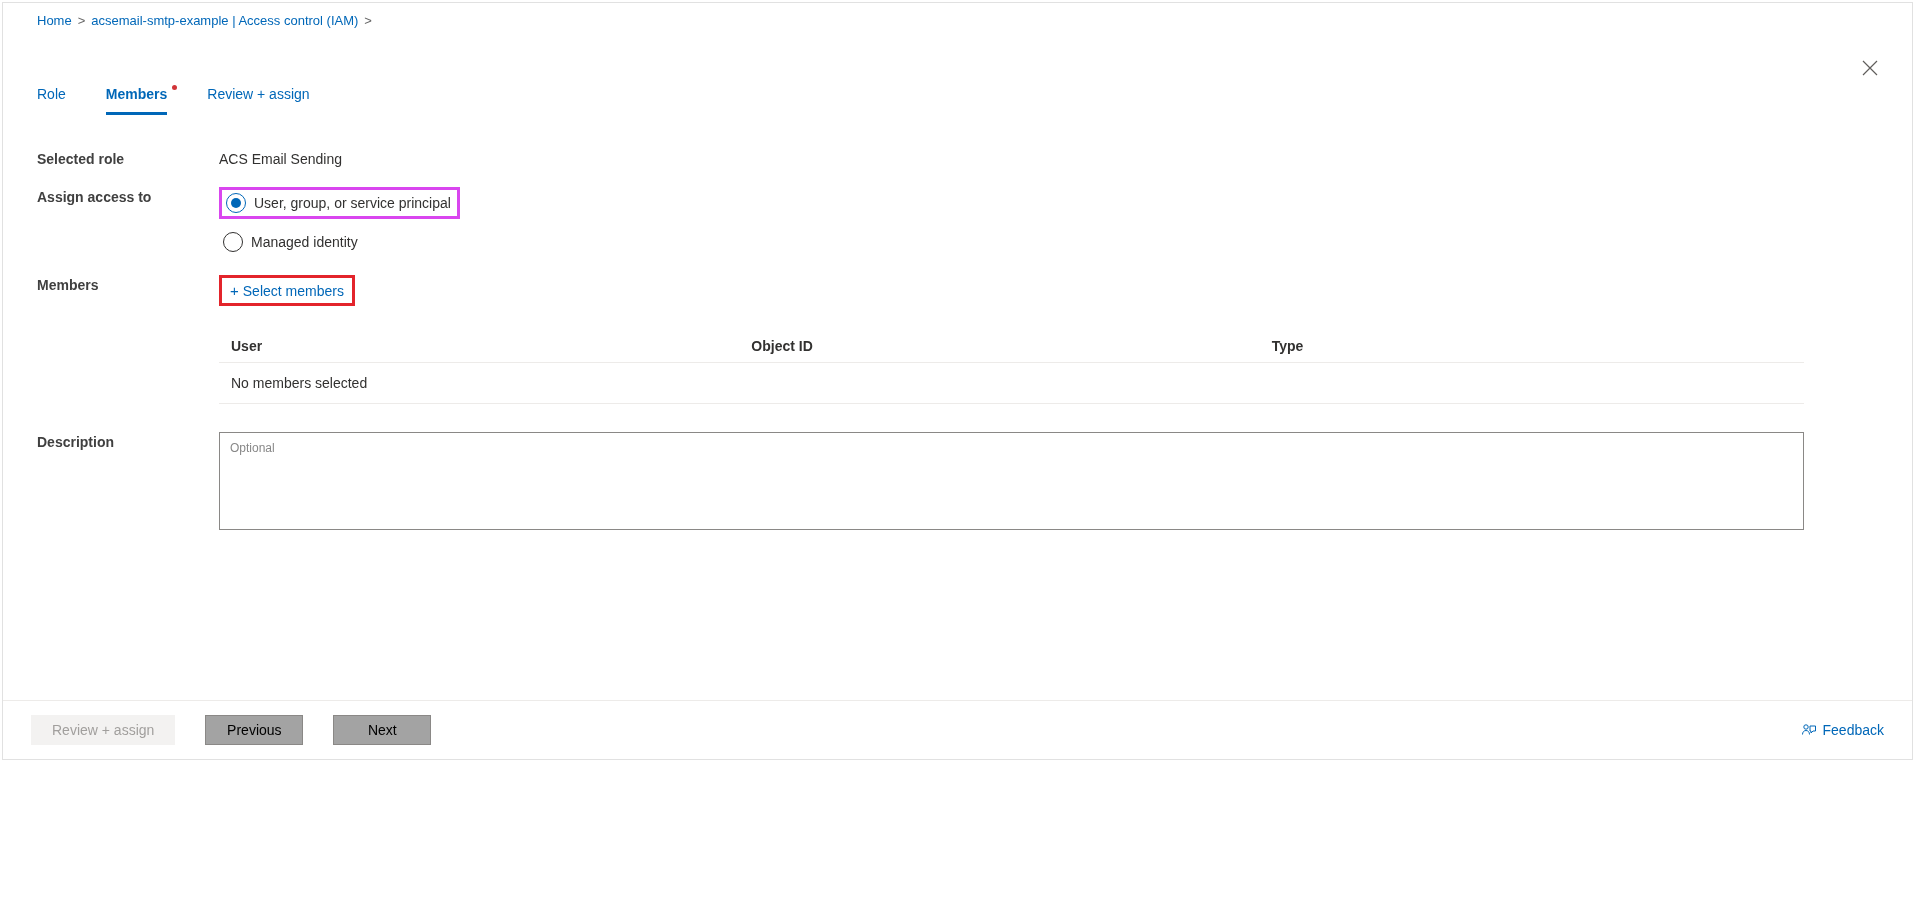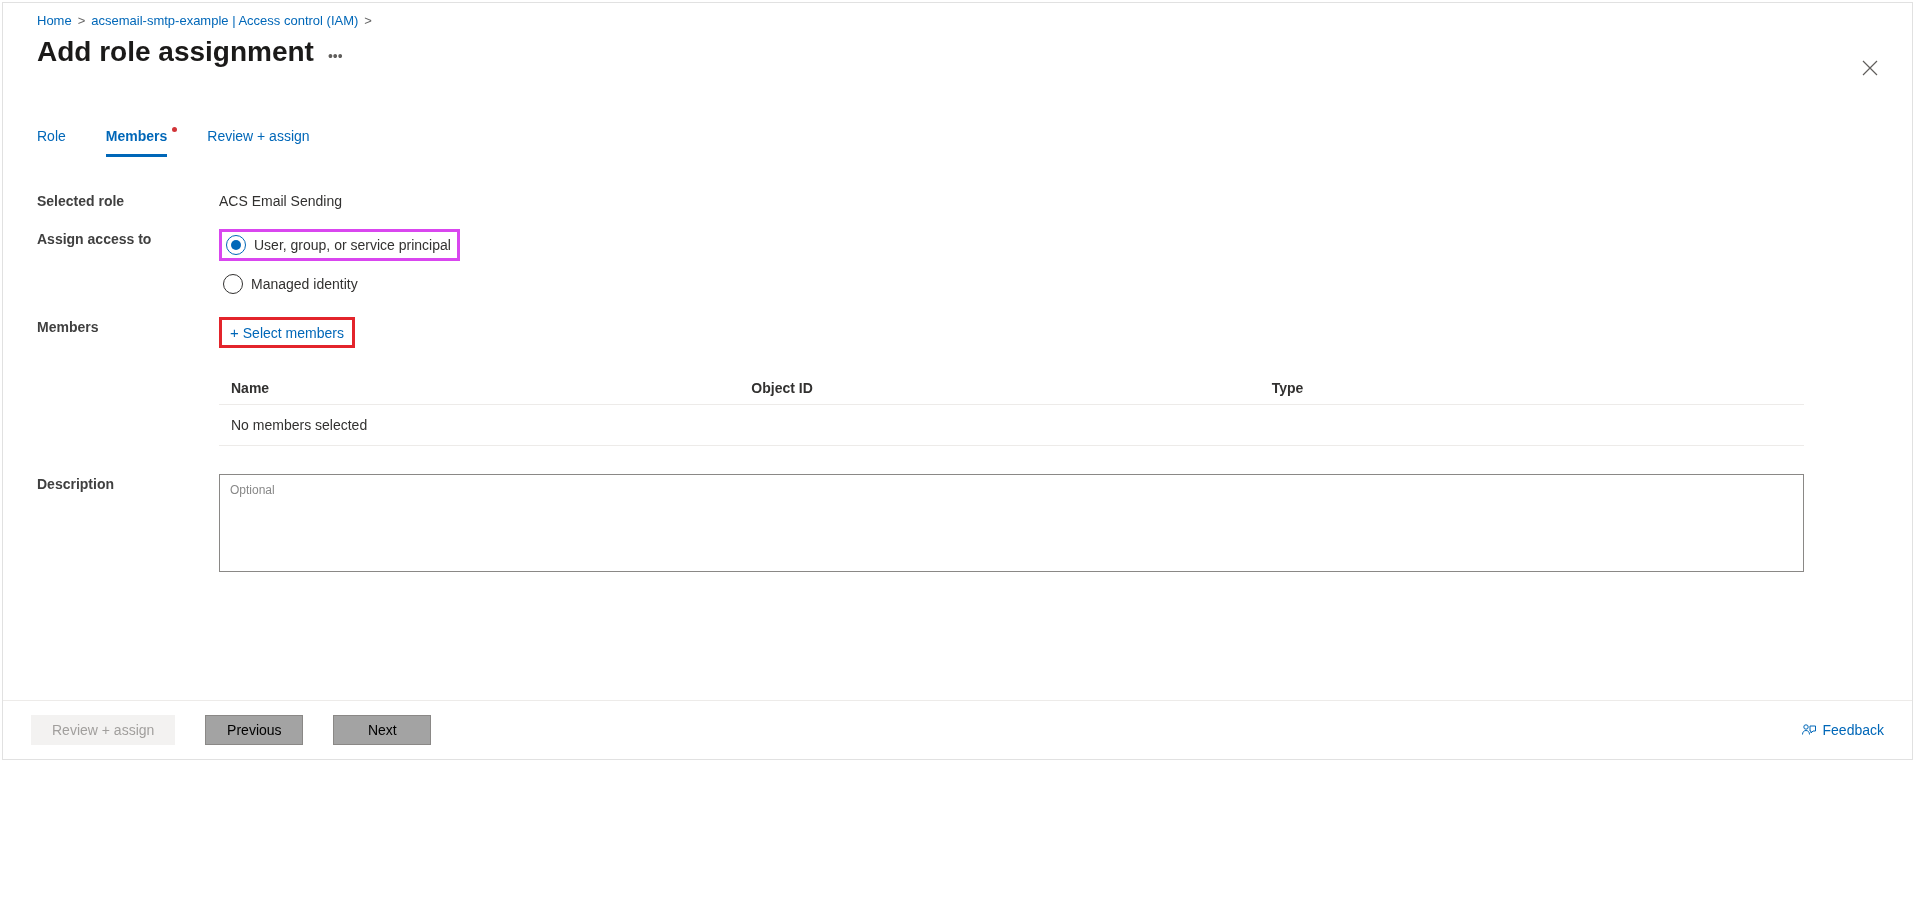--- a/index.html
+++ b/index.html
@@ -205,24 +205,20 @@
 <body>
 
 <div class="page">
   <nav class="breadcrumb">
     <a href="#">Home</a>
     <span class="sep">&gt;</span>
     <a href="#">acsemail-smtp-example | Access control (IAM)</a>
     <span class="sep">&gt;</span>
   </nav>
 
-  <div class="title-row">
-    <div class="page-title">Add role assignment</div>
-    <div class="more-icon">•••</div>
-  </div>
 
   <button class="close-btn">
     <svg width="16" height="16" viewBox="0 0 16 16">
         <path d="M1 1 L15 15 M15 1 L1 15" stroke="#605e5c" stroke-width="1.2" fill="none"></path>
       </svg>
   </button>
 
   <div class="tabs">
     <div class="tab">Role</div>
     <div class="tab active">
@@ -263,21 +259,21 @@
           <button class="select-members">
             <span class="plus-icon">+</span>
             <span>Select members</span>
           </button>
         </div>
       </div>
     </div>
 
     <div class="members-table">
       <div class="table-head">
-        <div class="col-name">Name</div>
+        <div class="col-name">User</div>
         <div class="col-obj">Object ID</div>
         <div class="col-type">Type</div>
       </div>
       <div class="table-empty">No members selected</div>
     </div>
 
     <div class="form-row" style="margin-top:28px;">
       <div class="form-label">Description</div>
       <div class="form-value">
         <textarea class="desc-input" placeholder="Optional" style=""></textarea>

